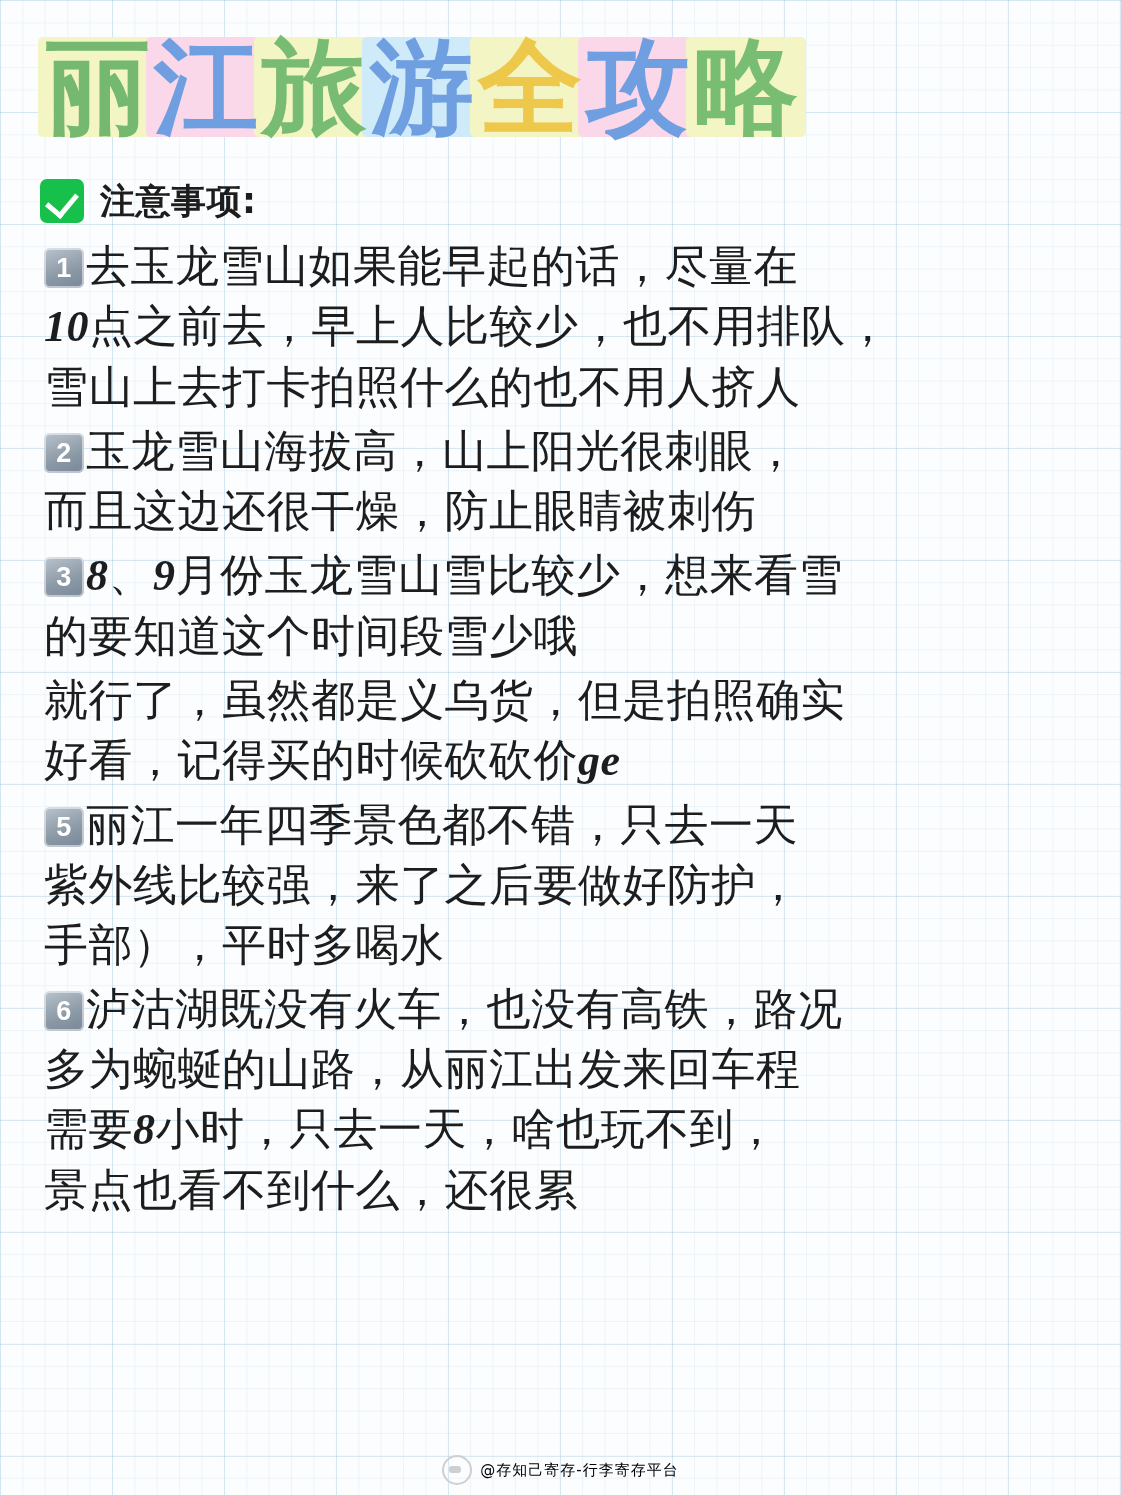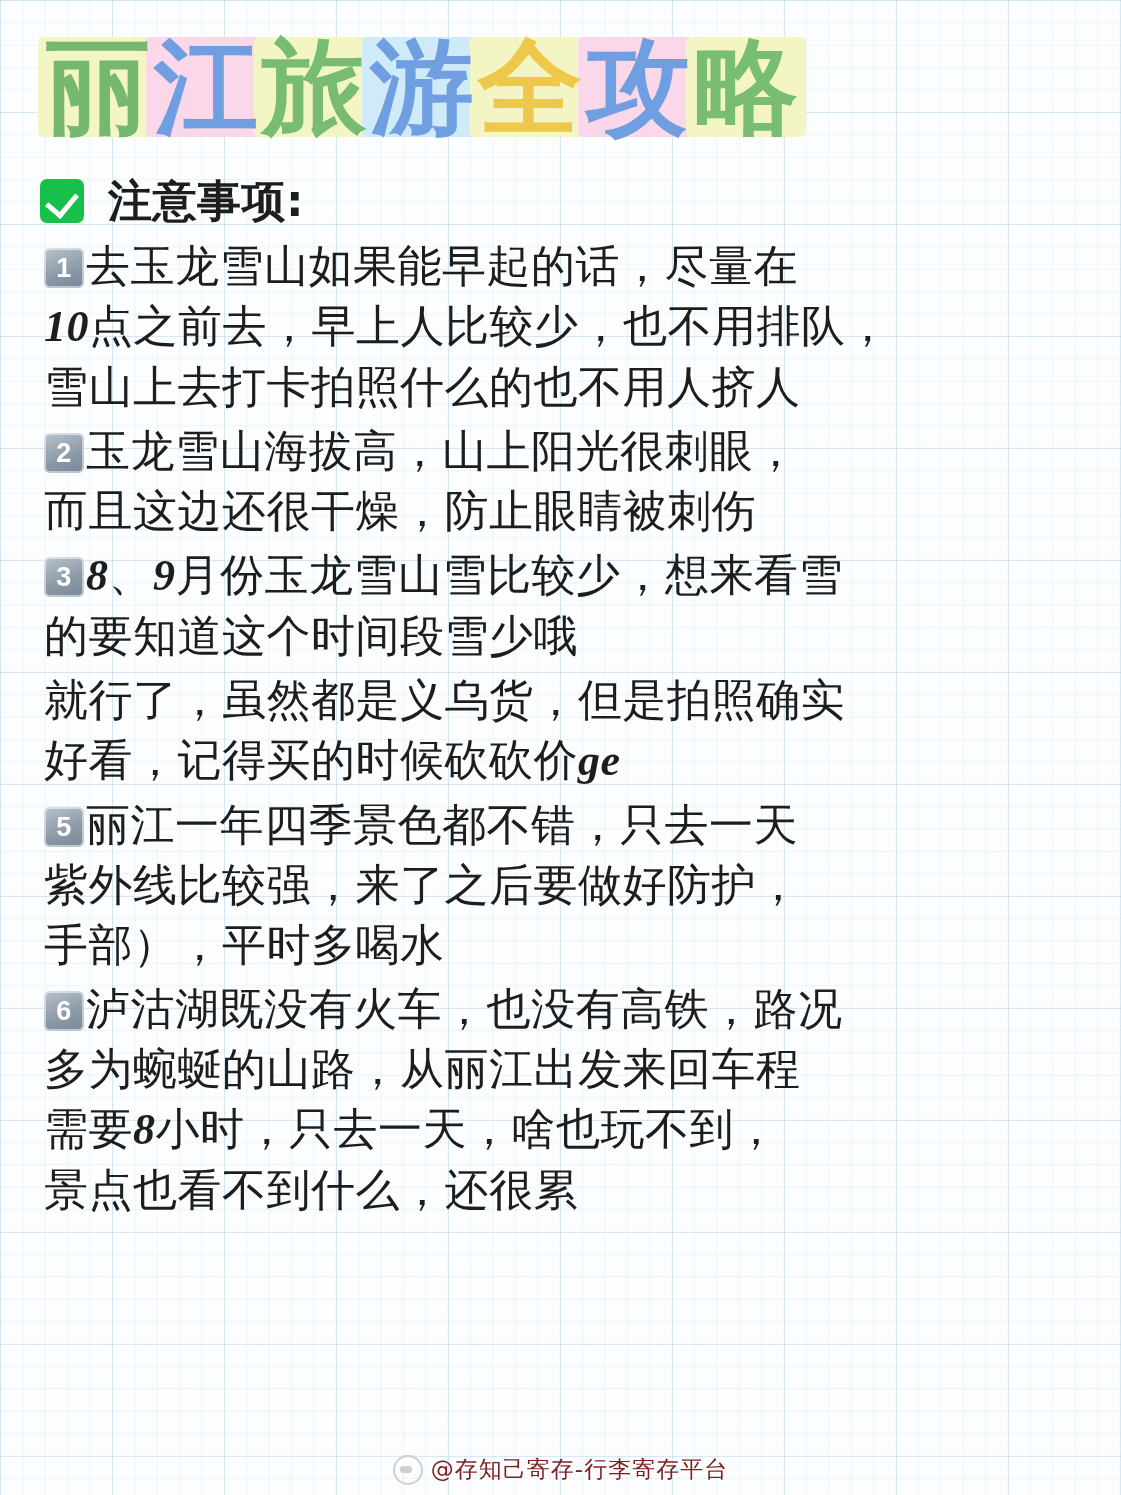--- a/index.html
+++ b/index.html
@@ -74,26 +74,26 @@
   .content {
     position: relative;
     padding: 0 26px 0 40px;
     font-family: "DejaVu Sans", sans-serif;
     font-size: 44px;
     line-height: 60px;
     color: #1d1d1d;
     letter-spacing: 0.5px;
   }
   .heading {
-    font-size: 44px;
+    font-size: 35px;
     line-height: 62px;
     font-weight: 700;
     display: flex;
     align-items: center;
-    gap: 18px;
+    gap: 10px;
     margin-bottom: 2px;
   }
   .check {
     display: inline-block;
     width: 44px;
     height: 44px;
     background: #16c04a;
     border-radius: 7px;
     position: relative;
     margin-right: 6px;
@@ -140,22 +140,22 @@
     font-family: Liberation Serif, serif;
   }
 
   
   .watermark {
     position: absolute;
     left: 0;
     right: 0;
     bottom: 10px;
     text-align: center;
-    color: #7f1d1d;
-    font-size: 23px;
+    color: #000000;
+    font-size: 15px;
     font-family: "DejaVu Sans", sans-serif;
     letter-spacing: 1px;
     display: flex;
     align-items: center;
     justify-content: center;
     gap: 8px;
   }
   .wm-icon {
     display: inline-block;
     width: 26px;

